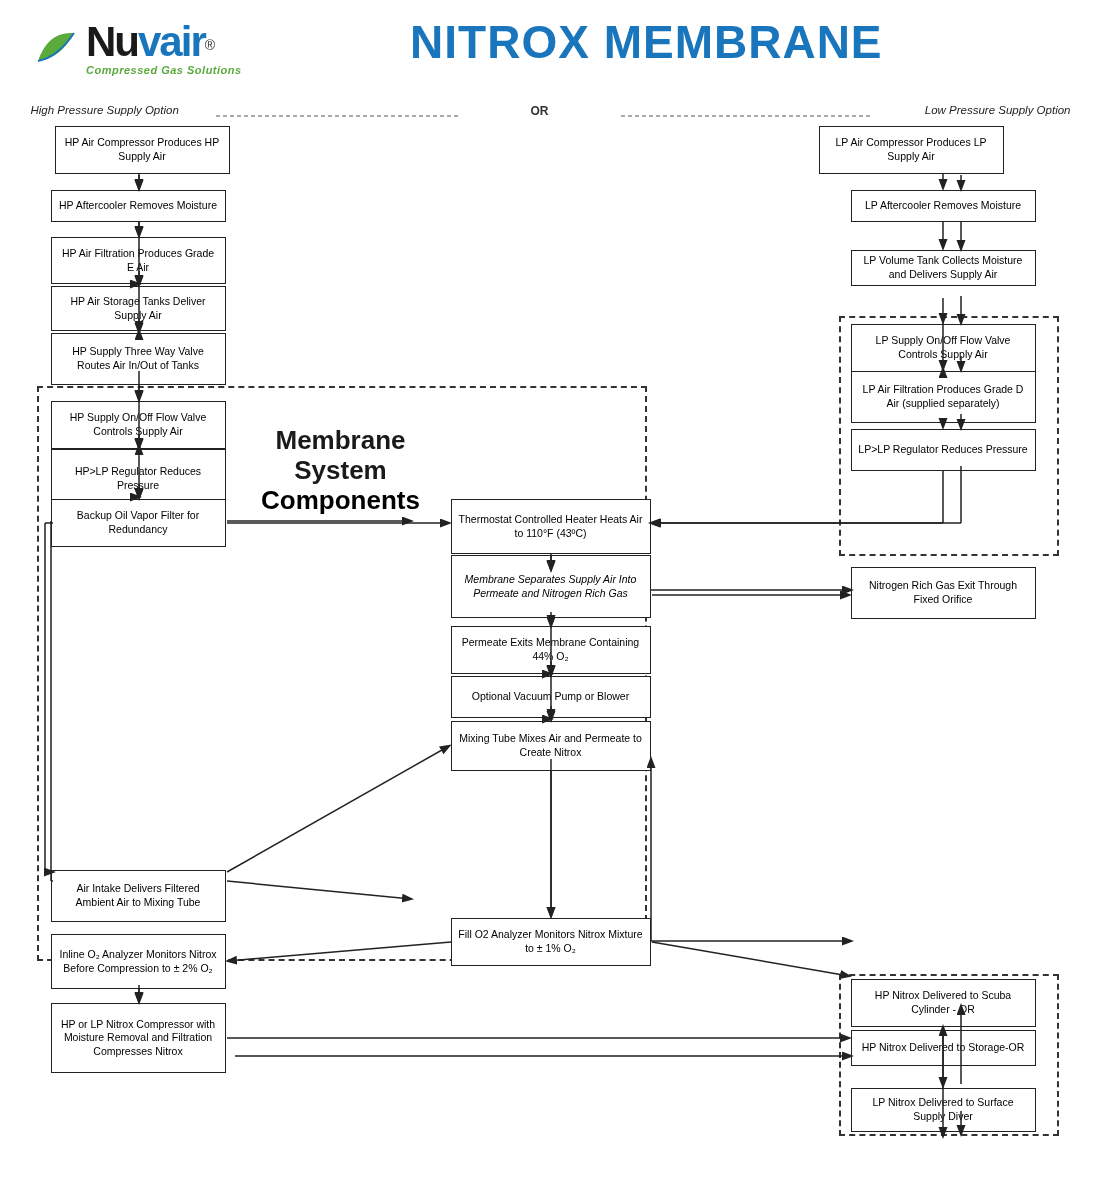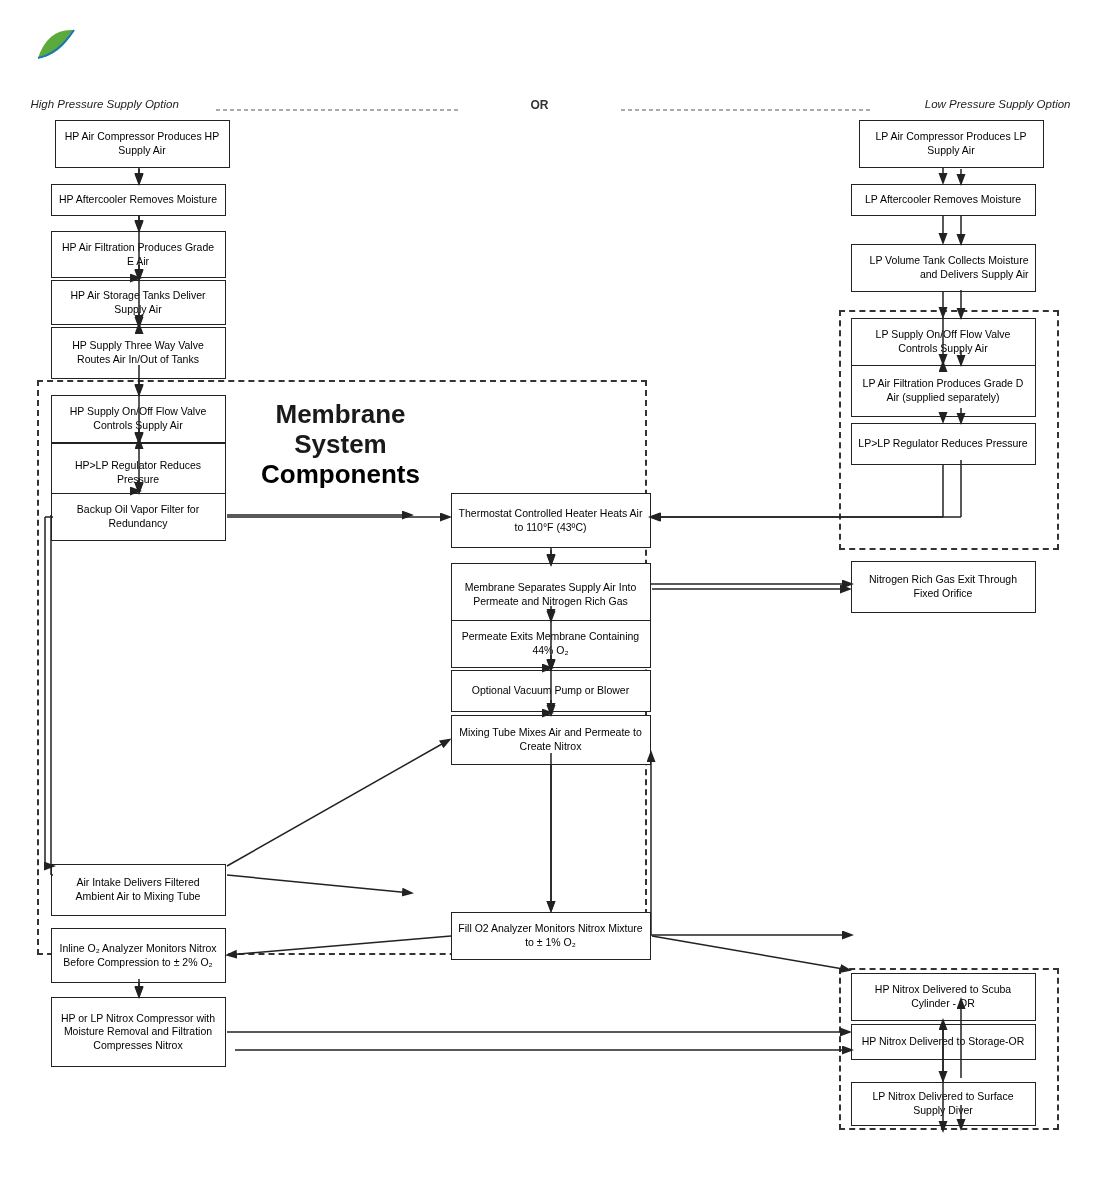--- a/index.html
+++ b/index.html
@@ -66,24 +66,29 @@
     <div class="logo-area">
 
       <div style="display:flex;align-items:center;">
 
         <svg width="52" height="52" viewBox="0 0 52 52">
           <ellipse cx="26" cy="26" rx="22" ry="22" fill="none"></ellipse>
 
           <path d="M8 40 Q18 10 44 12 Q30 38 8 40Z" fill="#5aaa3c"></path>
           <path d="M8 40 Q28 36 44 12" stroke="#1a76bc" stroke-width="2" fill="none"></path>
         </svg>
+        <div style="margin-left:4px;">
+          <span style="font-size:42px;font-weight:900;color:#1a1a1a;font-family:Arial,sans-serif;letter-spacing:-2px;">Nu</span><span style="font-size:42px;font-weight:900;color:#1a76bc;font-family:Arial,sans-serif;letter-spacing:-2px;">vair</span><sup style="font-size:14px;color:#333;">®</sup>
+          <div style="font-size:11px;color:#5aaa3c;font-style:italic;font-weight:bold;margin-top:-2px;letter-spacing:0.5px;">Compressed Gas Solutions</div>
+        </div>
       </div>
     </div>
     <div class="title-area">
       <div class="main-title">
+        <div>NITROX MEMBRANE</div>
       </div>
     </div>
   </div>
 
   <div style="position:relative;width:1040px;margin:0 auto;">
 
     <svg width="1040" height="1080" style="position:absolute;top:0;left:0;pointer-events:none;z-index:1;">
 
       <defs>
         <marker id="arrow" markerWidth="8" markerHeight="8" refX="6" refY="3" orient="auto">
@@ -185,21 +190,21 @@
     </div>
 
     <div class="fbox" style="left:20px;top:363px;width:175px;height:60px;">
       <span>HP&gt;LP Regulator Reduces Pressure</span>
     </div>
 
     <div class="fbox" style="left:20px;top:413px;width:175px;height:48px;">
       <span>Backup Oil Vapor Filter for Redundancy</span>
     </div>
 
-    <div style="position:absolute;left:220px;top:300px;width:180px;height:130px;display:flex;align-items:center;justify-content:center;z-index:2;">
+    <div style="position:absolute;left:220px;top:300px;width:180px;height:130px;display:flex;align-items:flex-end;justify-content:center;z-index:2;">
       <div style="text-align:center;">
         <div style="font-size:26px;font-weight:900;color:#1a1a1a;line-height:1.15;">Membrane</div>
         <div style="font-size:26px;font-weight:900;color:#1a1a1a;line-height:1.15;">System</div>
         <div style="font-size:26px;font-weight:900;color:#000000;line-height:1.15;">Components</div>
       </div>
     </div>
 
     <div class="fbox" style="left:20px;top:760px;width:175px;height:52px;margin-top:24px;">
       <span>Air Intake Delivers Filtered Ambient Air to Mixing Tube</span>
     </div>
@@ -209,49 +214,49 @@
     </div>
 
     <div class="fbox" style="left:20px;top:917px;width:175px;height:70px;justify-content:flex-end;">
       <span>HP or LP Nitrox Compressor with Moisture Removal and Filtration Compresses Nitrox</span>
     </div>
 
     <div class="fbox" style="left:420px;top:413px;width:200px;height:55px;">
       <span>Thermostat Controlled Heater Heats Air to 110°F (43ºC)</span>
     </div>
 
-    <div class="fbox" style="left:420px;top:483px;width:200px;height:63px;">
+    <div class="fbox" style="left:420px;top:469px;width:200px;height:63px;font-style:italic;">
       <span>Membrane Separates Supply Air Into Permeate and Nitrogen Rich Gas</span>
     </div>
 
     <div class="fbox" style="left:420px;top:540px;width:200px;height:48px;">
       <span>Permeate Exits Membrane Containing 44% O₂</span>
     </div>
 
     <div class="fbox" style="left:420px;top:590px;width:200px;height:42px;">
       <span>Optional Vacuum Pump or Blower</span>
     </div>
 
     <div class="fbox" style="left:420px;top:635px;width:200px;height:50px;">
       <span>Mixing Tube Mixes Air and Permeate to Create Nitrox</span>
     </div>
 
     <div class="fbox" style="left:420px;top:832px;width:200px;height:48px;">
       <span>Fill O2 Analyzer Monitors Nitrox Mixture to ± 1% O₂</span>
     </div>
 
-    <div class="fbox" style="left:828px;top:40px;width:185px;height:48px;">
+    <div class="fbox" style="left:788px;top:40px;width:185px;height:48px;">
       <span>LP Air Compressor Produces LP Supply Air</span>
     </div>
 
     <div class="fbox" style="left:820px;top:104px;width:185px;height:32px;">
       <span>LP Aftercooler Removes Moisture</span>
     </div>
 
-    <div class="fbox" style="left:820px;top:164px;width:185px;height:48px;text-align:right;">
+    <div class="fbox" style="left:820px;top:164px;width:185px;height:36px;">
       <span>LP Volume Tank Collects Moisture and Delivers Supply Air</span>
     </div>
 
     <div style="position:absolute;left:808px;top:230px;width:220px;height:240px;border:2px dashed #333;z-index:0;"></div>
 
     <div class="fbox" style="left:820px;top:238px;width:185px;height:48px;">
       <span>LP Supply On/Off Flow Valve Controls Supply Air</span>
     </div>
 
     <div class="fbox" style="left:820px;top:285px;width:185px;height:52px;">

